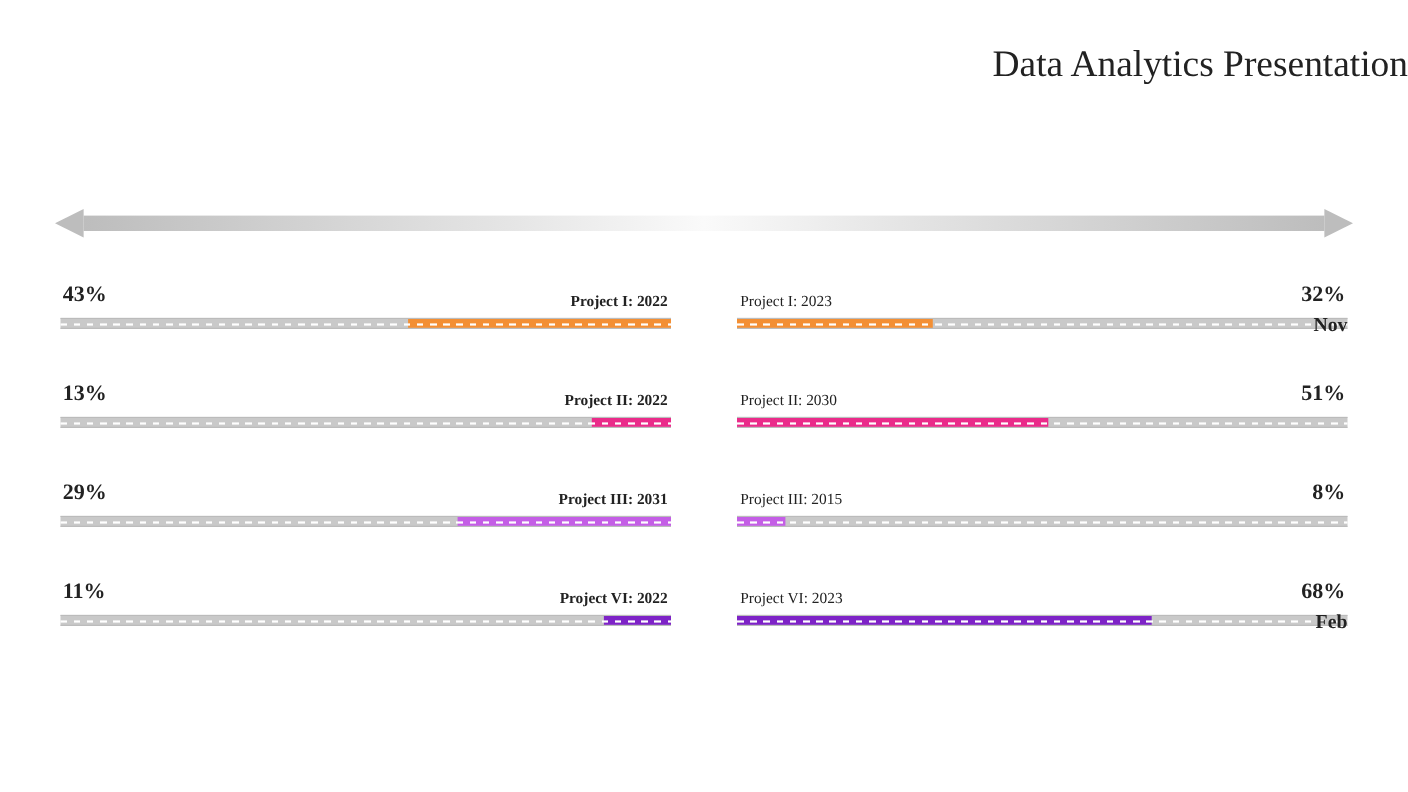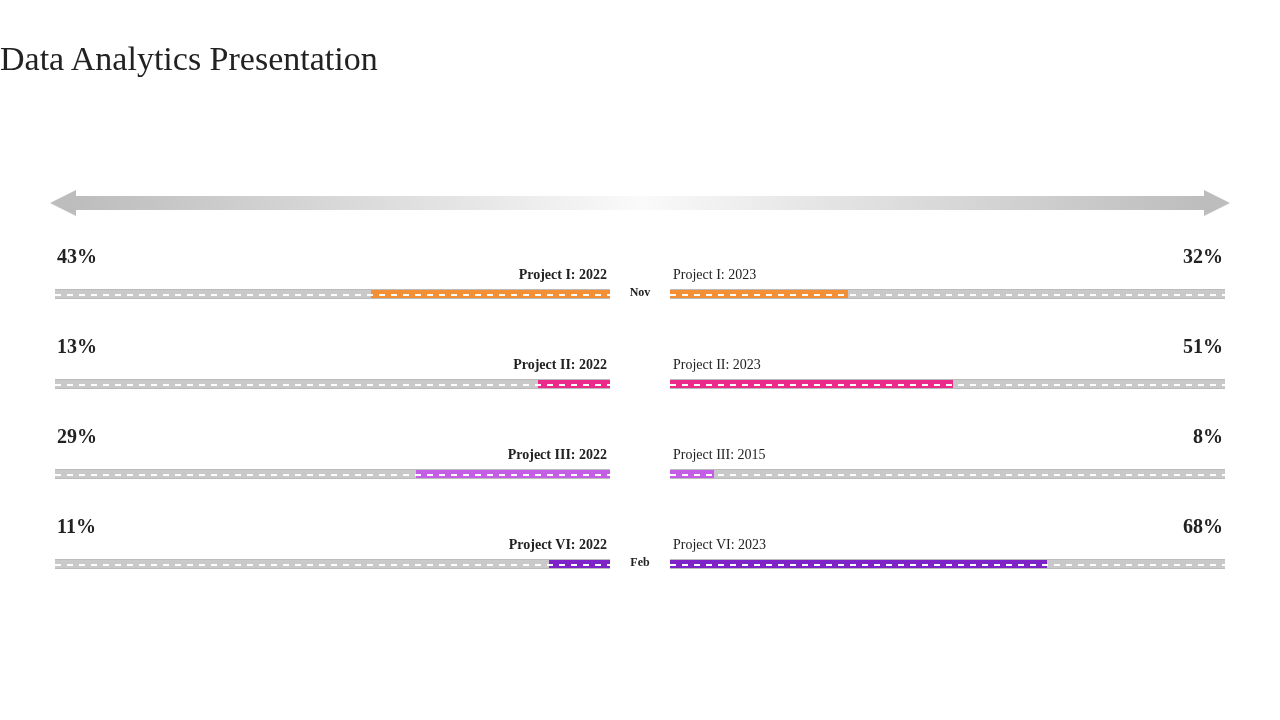--- a/index.html
+++ b/index.html
@@ -1,37 +1,37 @@
 <!DOCTYPE html>
 <html><head>
 <meta charset="utf-8">
 <style>
   html,body{margin:0;padding:0;width:1280px;height:720px;background:#fff;font-family:Georgia,'Times New Roman',serif;color:#222;}
   .slide{position:relative;width:1280px;height:720px;}
-  .title{position:absolute;left:0;right:0;top:40px;text-align:left;font-size:34px;font-weight:400;color:#222;}
+  .title{position:absolute;left:0;right:0;top:40px;text-align:right;font-size:34px;font-weight:400;color:#222;}
   
   .axis-arrow{position:absolute;left:50px;right:50px;top:190px;height:26px;}
   .axis-shaft{position:absolute;left:26px;right:26px;top:6px;height:14px;
     background:linear-gradient(to right,#bdbdbd 0%,#e6e6e6 35%,#fafafa 50%,#e6e6e6 65%,#bdbdbd 100%);}
   .axis-head-l,.axis-head-r{position:absolute;top:0;width:0;height:0;border-top:13px solid transparent;border-bottom:13px solid transparent;}
   .axis-head-l{left:0;border-right:26px solid #bdbdbd;}
   .axis-head-r{right:0;border-left:26px solid #bdbdbd;}
   
   .rows{position:absolute;left:55px;right:55px;top:245px;}
   .row{position:relative;height:90px;}
-  .month{position:absolute;left:0;right:0;top:40px;text-align:center;font-weight:700;font-size:12px;}
+  .month{position:absolute;left:0;right:0;top:40px;text-align:right;font-weight:700;font-size:18px;}
   
   .track{position:absolute;top:44px;height:10px;background:#c9c9c9;border-top:1px solid #bbb;border-bottom:1px solid #bbb;box-sizing:border-box;}
   .track::after{content:"";position:absolute;inset:0;background-image:repeating-linear-gradient(to right,#fff 0 6px,transparent 6px 12px);top:4px;height:2px;}
   .track-l{left:0;width:555px;}
   .track-r{right:0;width:555px;}
   .fill{position:absolute;top:0;bottom:0;}
   .fill-l{right:0;} 
   .fill-r{left:0;}  
-  .pct{position:absolute;top:0;font-size:20px;font-weight:700;}
+  .pct{position:absolute;top:12px;font-size:20px;font-weight:700;}
   .pct-l{left:2px;}
   .pct-r{right:2px;}
   .lbl{position:absolute;top:22px;font-size:14px;}
   .lbl-l{right:618px;font-weight:bold;} 
   .lbl-r{left:618px;}
 </style>
 </head>
 <body>
 <div class="slide">
 
@@ -54,32 +54,32 @@
         </div>
         <div class="track track-r">
           <div class="fill fill-r" style="width:32%;background:#f38f34"></div>
         </div>
         <div class="month">Nov</div>
       </div>
       <div class="row">
         <div class="pct pct-l">13%</div>
         <div class="pct pct-r">51%</div>
         <div class="lbl lbl-l">Project II: 2022</div>
-        <div class="lbl lbl-r">Project II: 2023</div>
+        <div class="lbl lbl-r">Project II: 2030</div>
         <div class="track track-l">
           <div class="fill fill-l" style="width:13%;background:#ea2b8a"></div>
         </div>
         <div class="track track-r">
           <div class="fill fill-r" style="width:51%;background:#ea2b8a"></div>
         </div>
       </div>
       <div class="row">
         <div class="pct pct-l">29%</div>
         <div class="pct pct-r">8%</div>
-        <div class="lbl lbl-l">Project III: 2022</div>
+        <div class="lbl lbl-l">Project III: 2031</div>
         <div class="lbl lbl-r">Project III: 2015</div>
         <div class="track track-l">
           <div class="fill fill-l" style="width:35%;background:#c45ee6"></div>
         </div>
         <div class="track track-r">
           <div class="fill fill-r" style="width:8%;background:#c45ee6"></div>
         </div>
       </div>
       <div class="row">
         <div class="pct pct-l">11%</div>

